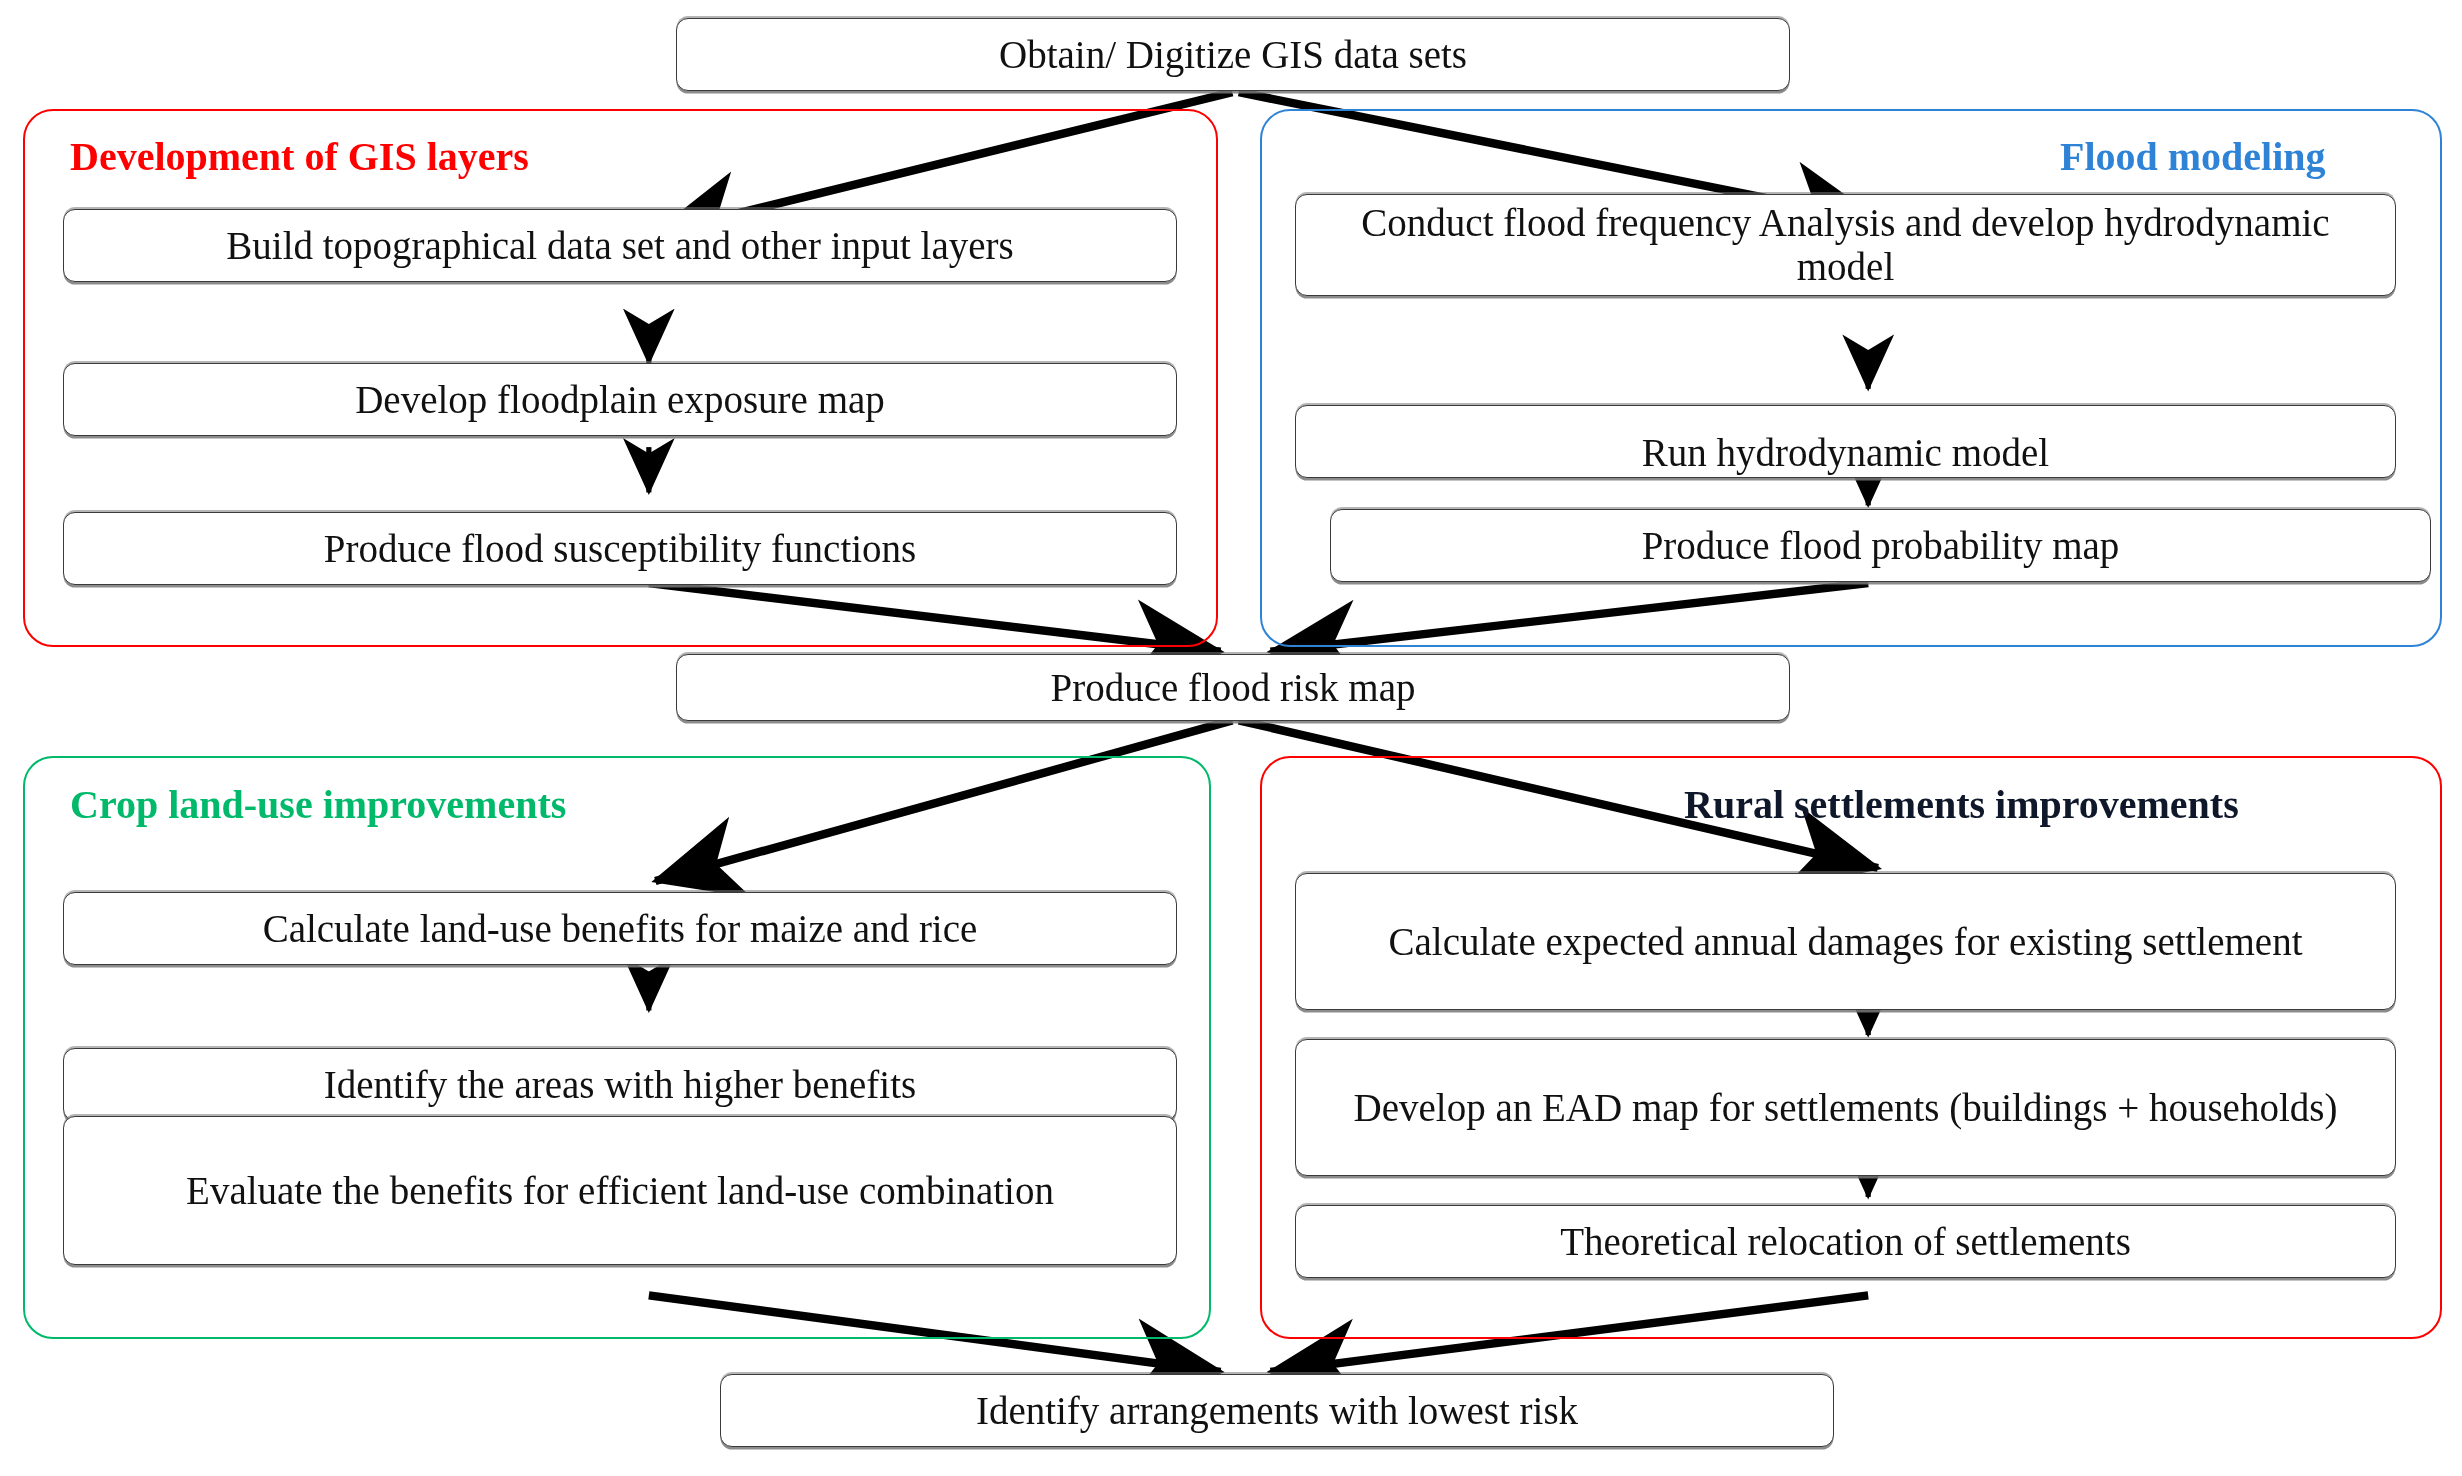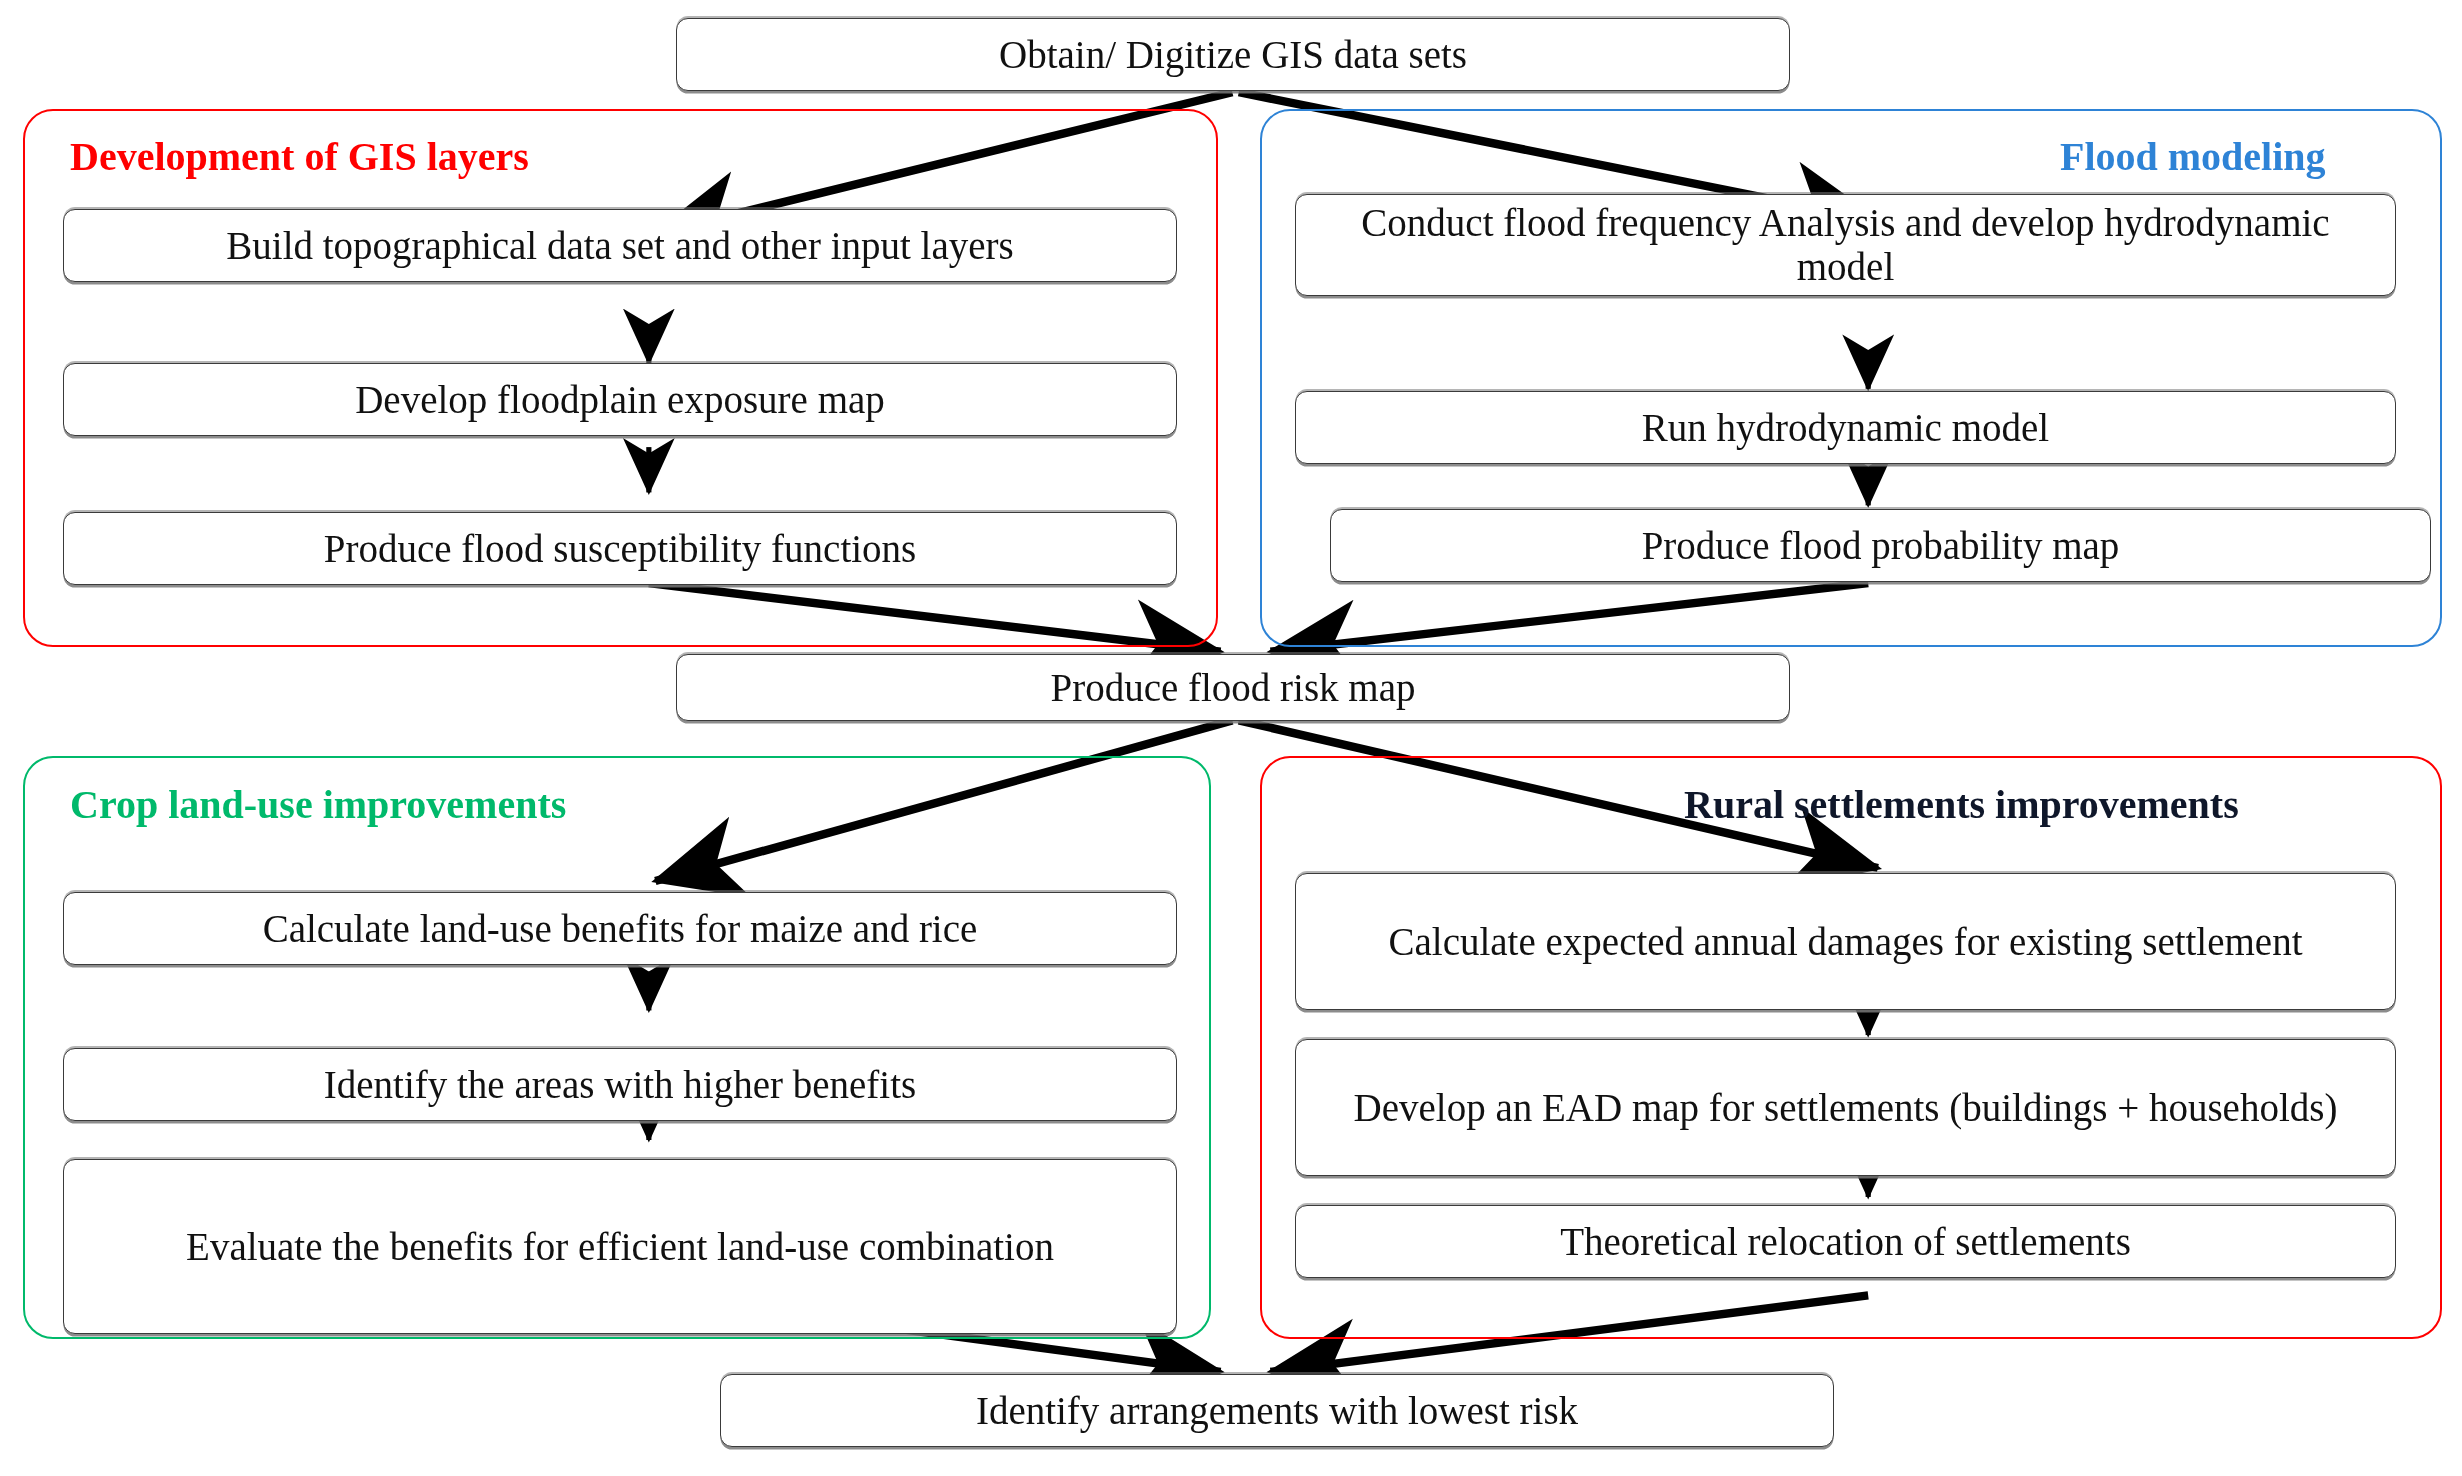--- a/index.html
+++ b/index.html
@@ -93,41 +93,41 @@
   <div class="node" style="left:63px;top:512px;width:1114px;height:73px;">
     <span>Produce flood susceptibility functions</span>
   </div>
 
   <div class="group" style="left:1260px;top:109px;width:1182px;height:538px;border-color:#2E83D6;"></div>
   <div class="group-title" style="left:2060px;top:137px;color:#2E83D6;">Flood modeling</div>
 
   <div class="node" style="left:1295px;top:194px;width:1101px;height:102px;">
     <span>Conduct flood frequency Analysis and develop hydrodynamic model</span>
   </div>
-  <div class="node" style="left:1295px;top:391px;width:1101px;height:73px;">
+  <div class="node" style="left:1295px;top:405px;width:1101px;height:73px;align-items:flex-end;">
     <span>Run hydrodynamic model</span>
   </div>
   <div class="node" style="left:1295px;top:509px;width:1101px;height:73px;margin-left:35px;">
     <span>Produce flood probability map</span>
   </div>
 
   <div class="node" style="left:676px;top:654px;width:1114px;height:67px;">
     <span>Produce flood risk map</span>
   </div>
 
   <div class="group" style="left:23px;top:756px;width:1188px;height:583px;border-color:#00B96B;"></div>
   <div class="group-title" style="left:70px;top:785px;color:#00B96B;">Crop land-use improvements</div>
 
   <div class="node" style="left:63px;top:892px;width:1114px;height:73px;">
     <span>Calculate land-use benefits for maize and rice</span>
   </div>
   <div class="node" style="left:63px;top:1016px;width:1114px;height:73px;margin-top:32px;">
     <span>Identify the areas with higher benefits</span>
   </div>
-  <div class="node" style="left:63px;top:1159px;width:1114px;height:175px;">
+  <div class="node" style="left:63px;top:1116px;width:1114px;height:149px;">
     <span>Evaluate the benefits for efficient land-use combination</span>
   </div>
 
   <div class="group" style="left:1260px;top:756px;width:1182px;height:583px;border-color:#FF0000;"></div>
   <div class="group-title" style="left:1684px;top:785px;color:#0f172a;">Rural settlements improvements</div>
 
   <div class="node" style="left:1295px;top:873px;width:1101px;height:137px;">
     <span>Calculate expected annual damages for existing settlement</span>
   </div>
   <div class="node" style="left:1295px;top:1039px;width:1101px;height:137px;">

